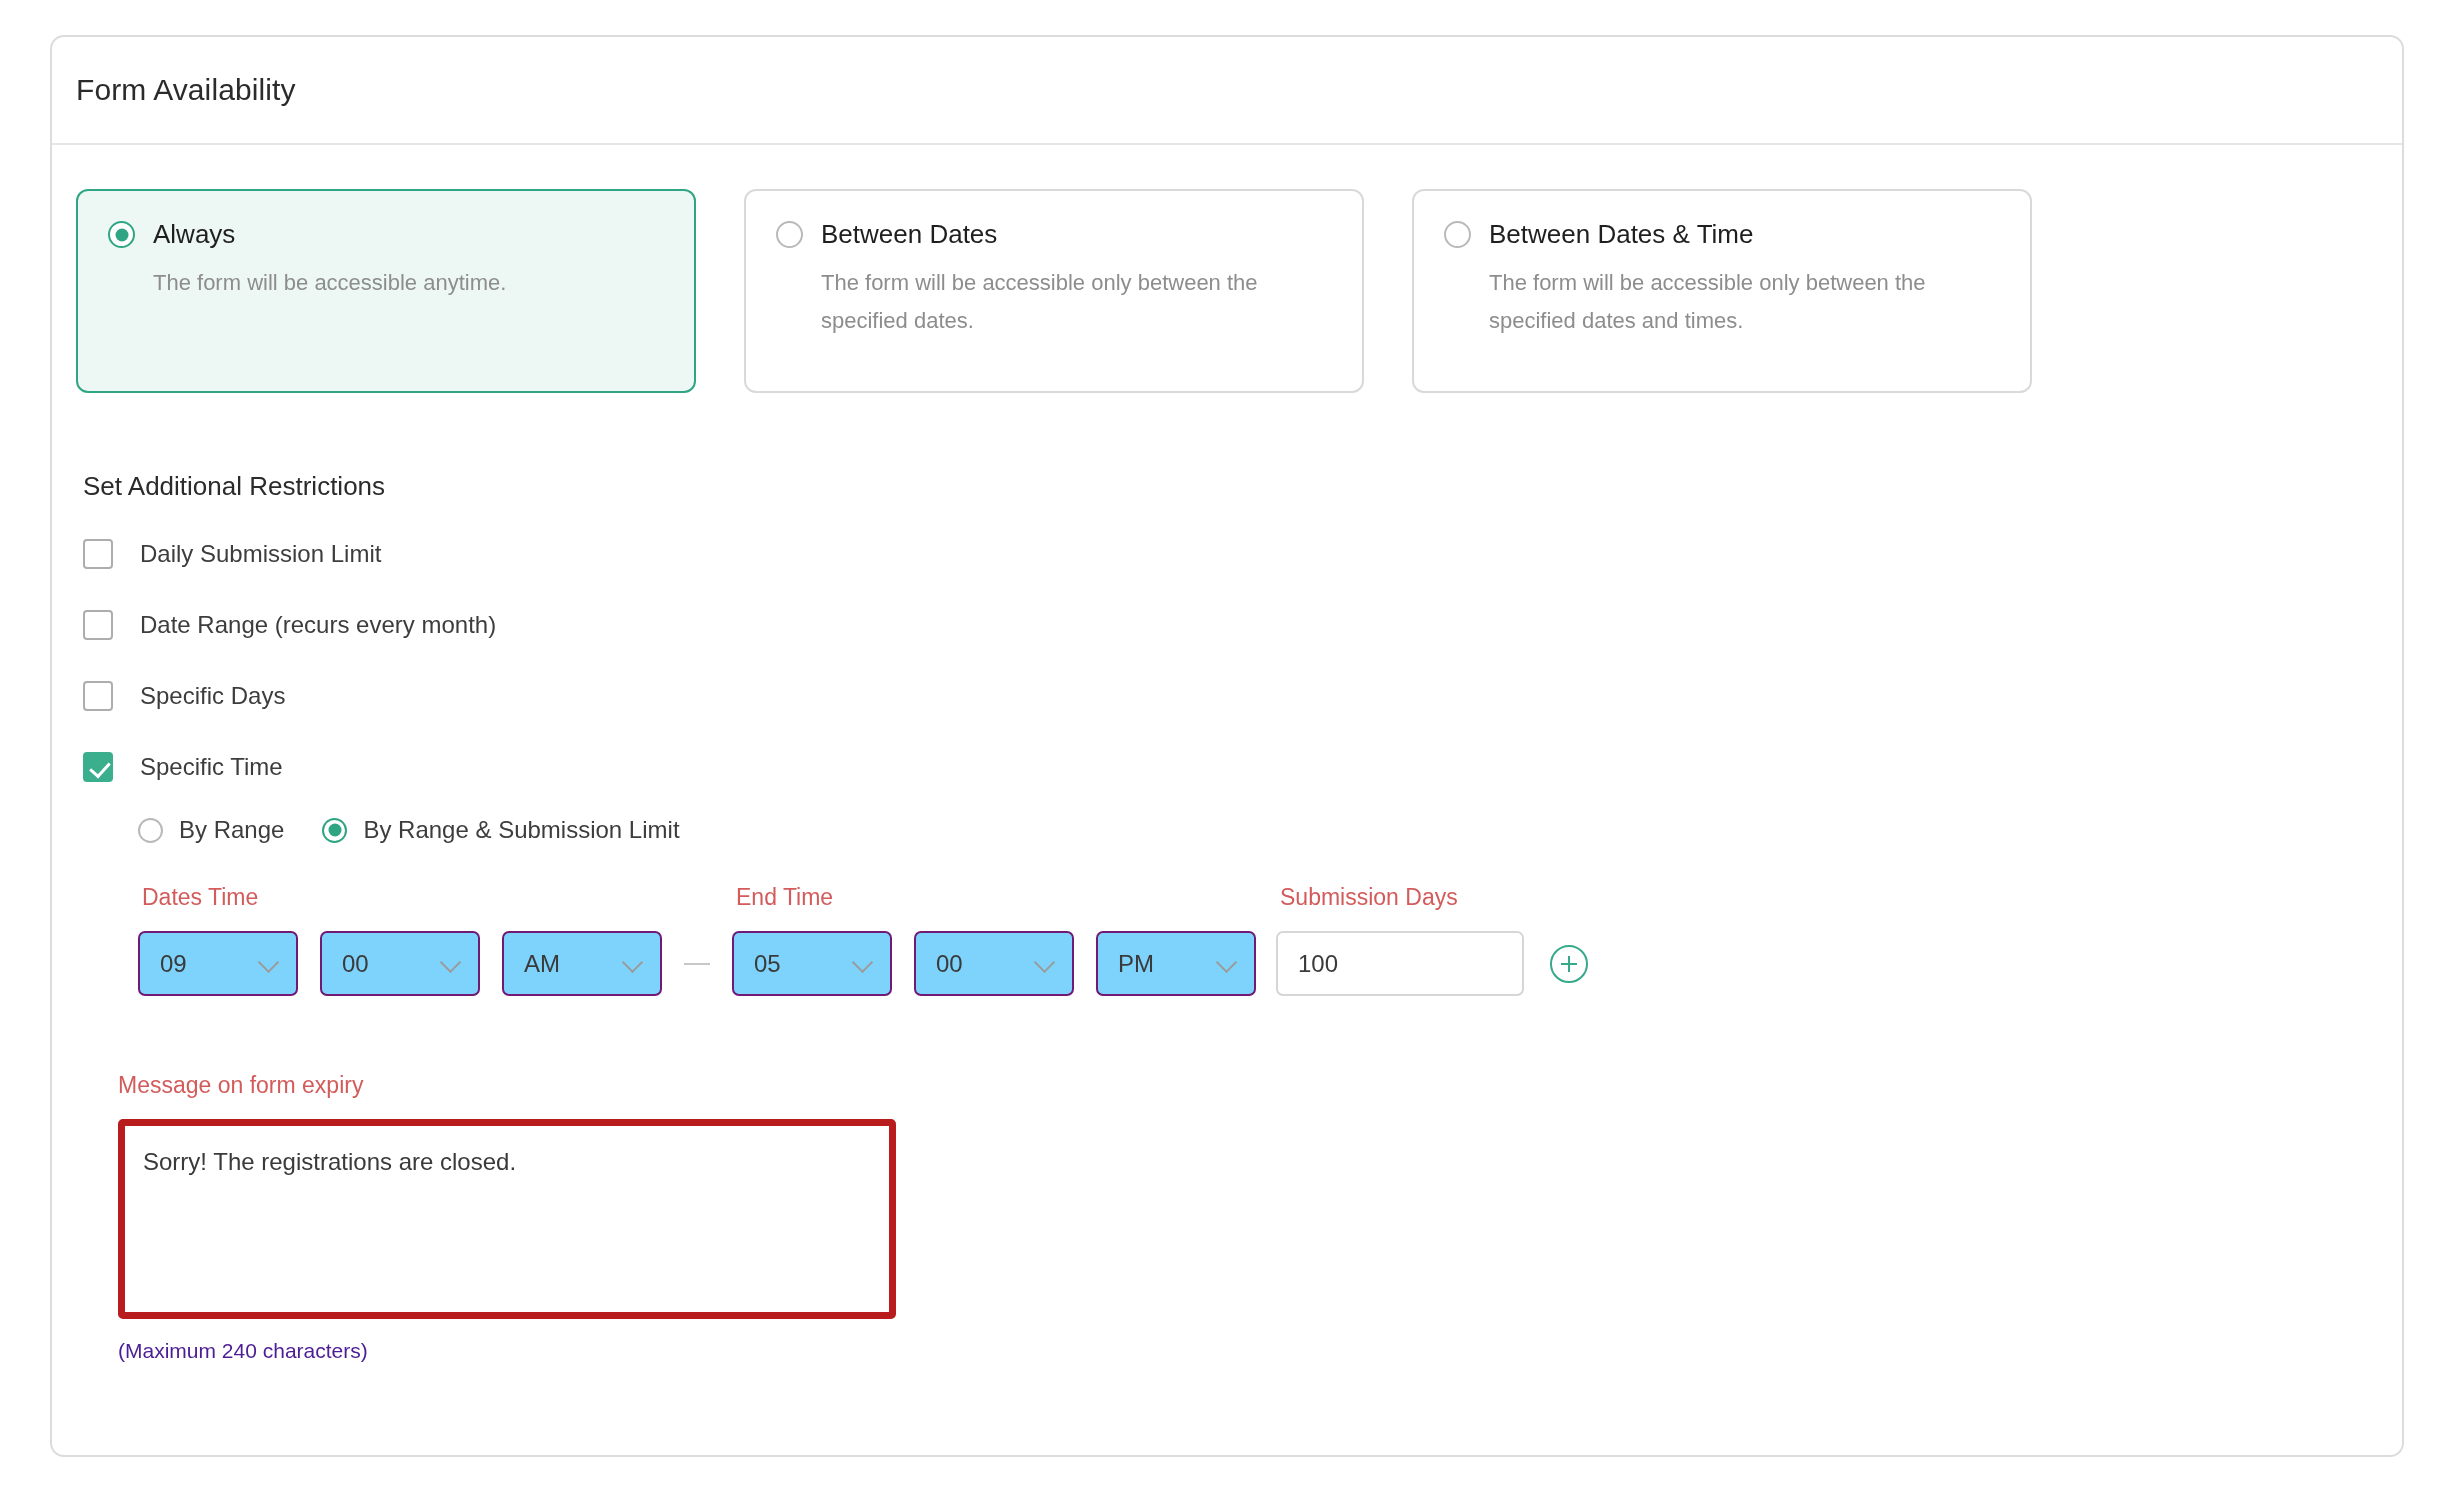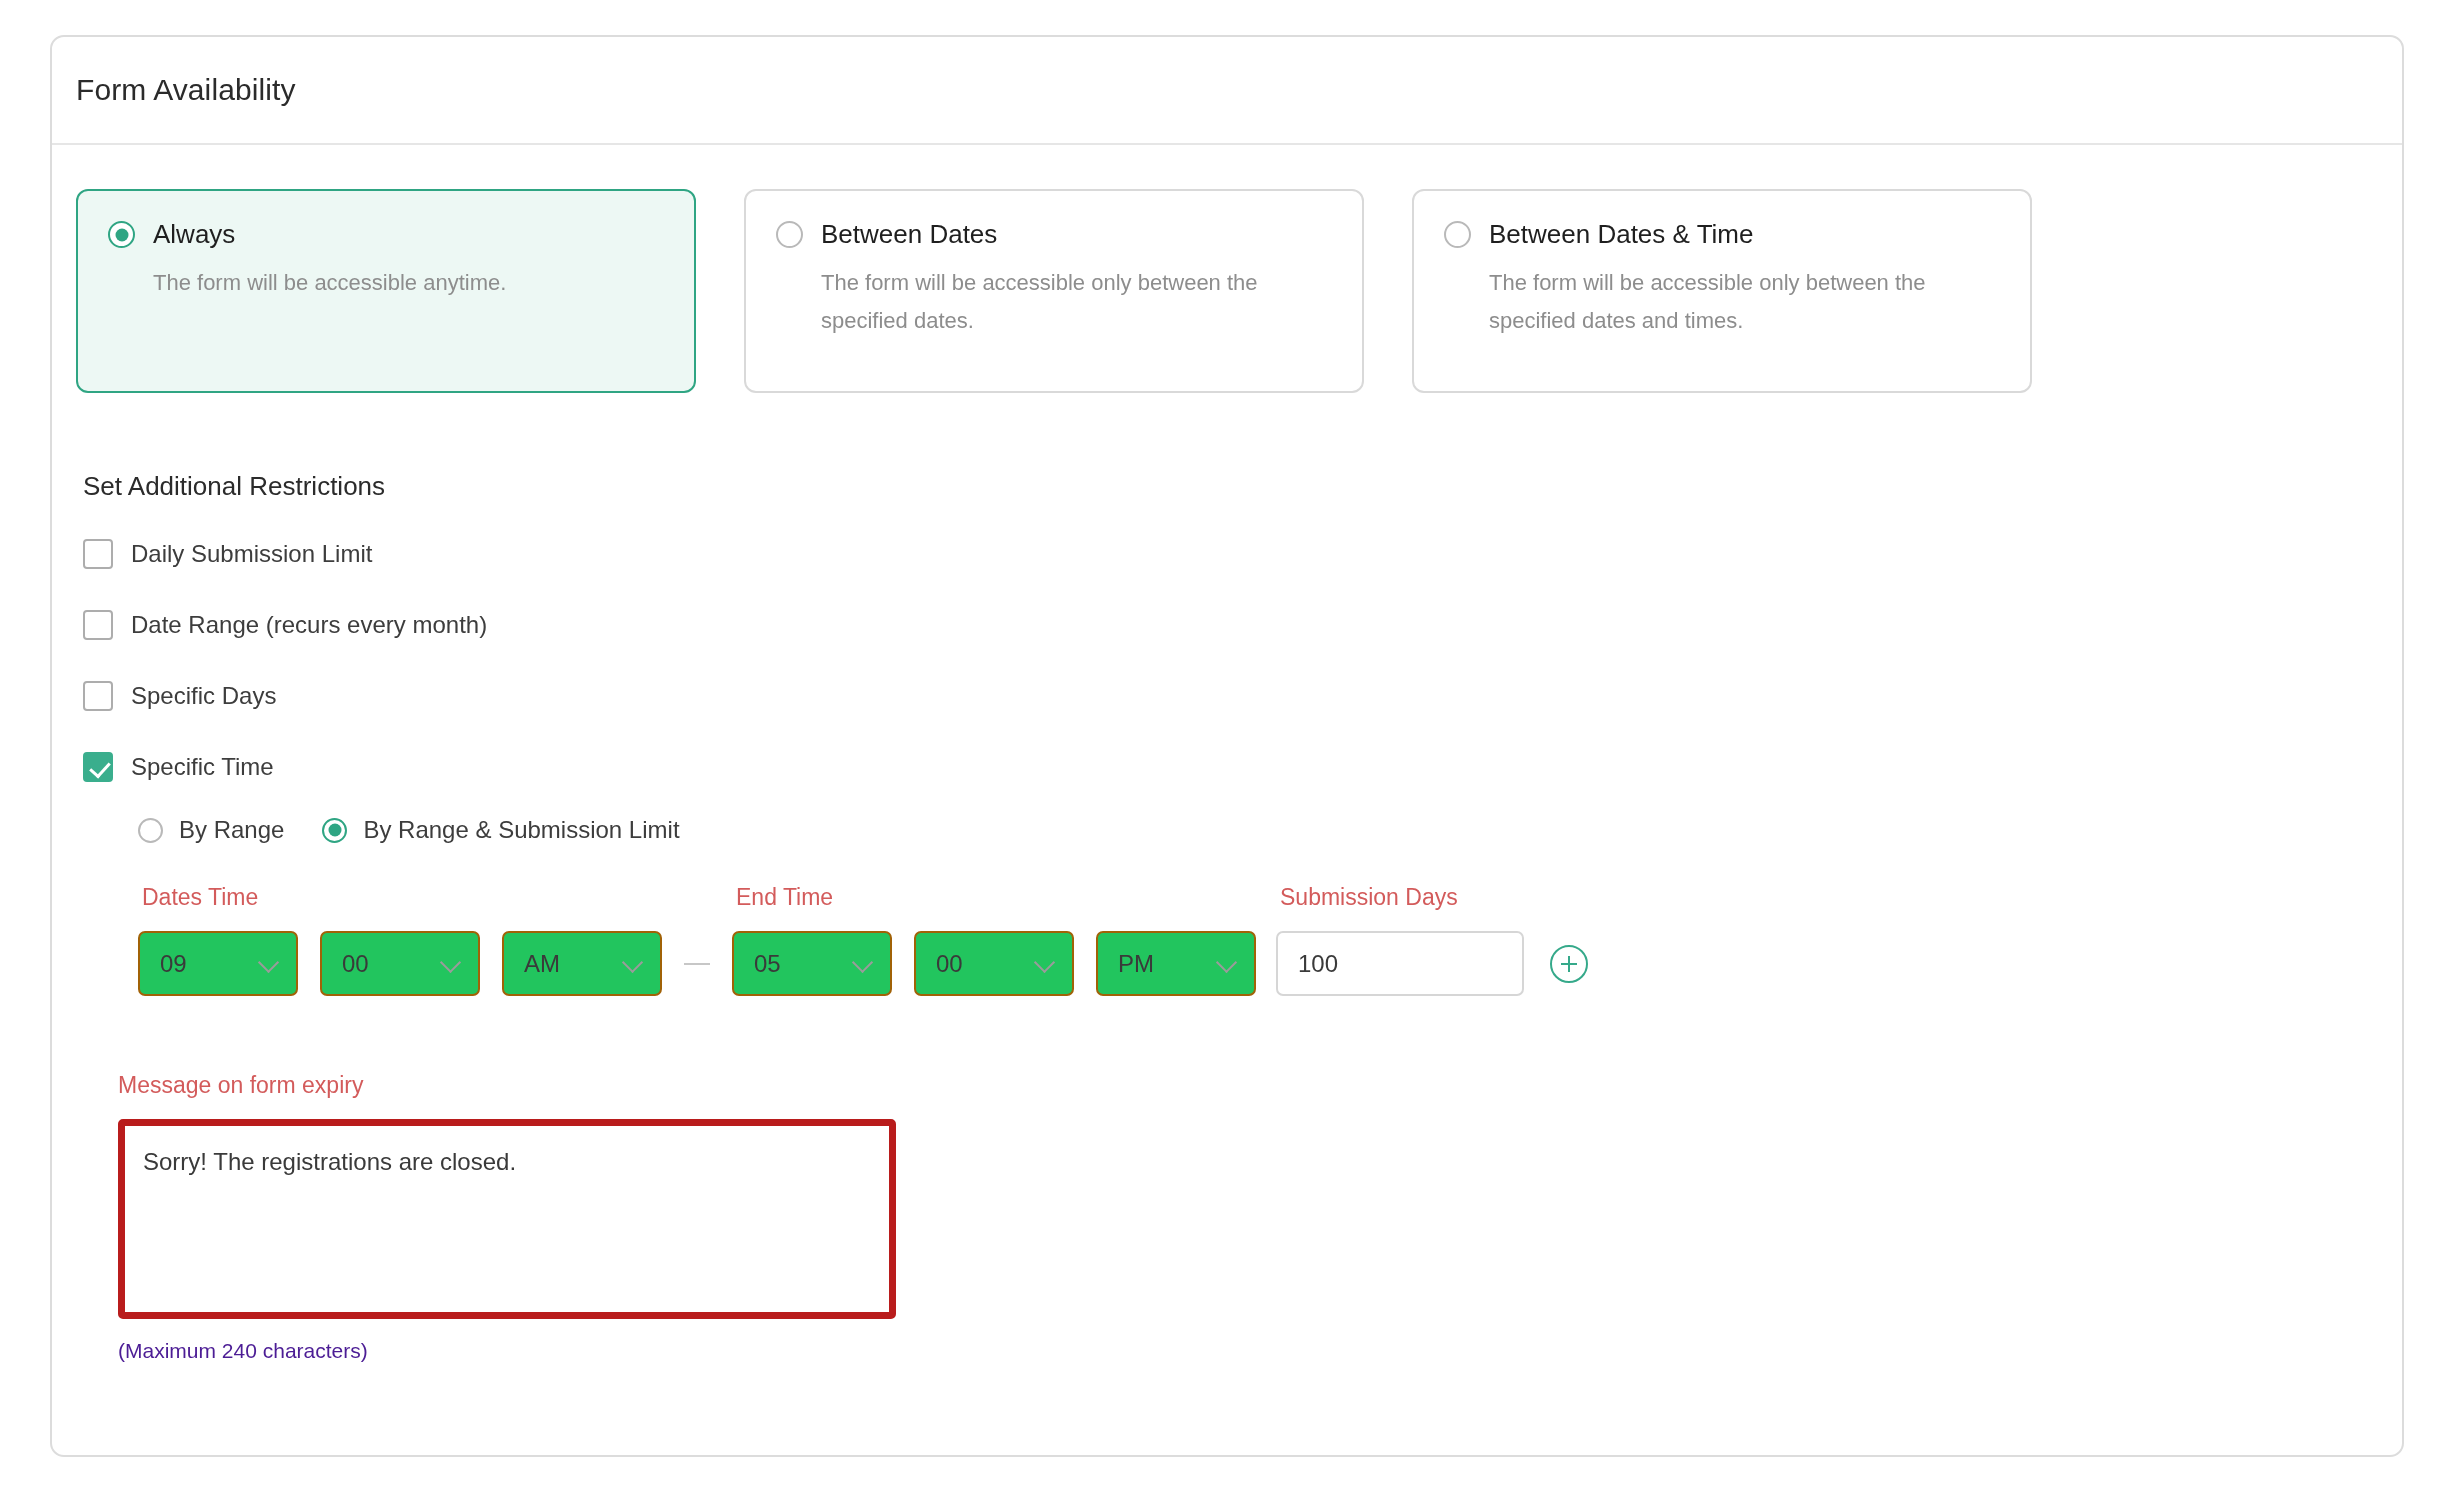--- a/index.html
+++ b/index.html
@@ -131,21 +131,21 @@
   }
 
   .check-list {
     margin-top: 30px;
     margin-left: 7px;
   }
 
   .check-item {
     display: flex;
     align-items: center;
-    gap: 18px;
+    gap: 27px;
     height: 44px;
     margin-bottom: 27px;
     cursor: pointer;
   }
 
   .checkbox {
     width: 30px;
     height: 30px;
     box-sizing: border-box;
     border: 2px solid #adadad;
@@ -214,23 +214,23 @@
     margin-left: 4px;
   }
 
   .selects { display: flex; gap: 22px; align-items: center; }
 
   .select {
     position: relative;
     box-sizing: border-box;
     width: 160px;
     height: 65px;
-    border: 2px solid #a16207;
+    border: 2px solid #701a75;
     border-radius: 7px;
-    background: #22c55e;
+    background: #7dd3fc;
     display: flex;
     align-items: center;
     padding-left: 20px;
     cursor: pointer;
   }
   .select .val {
     font-size: 24px;
     color: #3a3a3a;
   }
   .chev {

